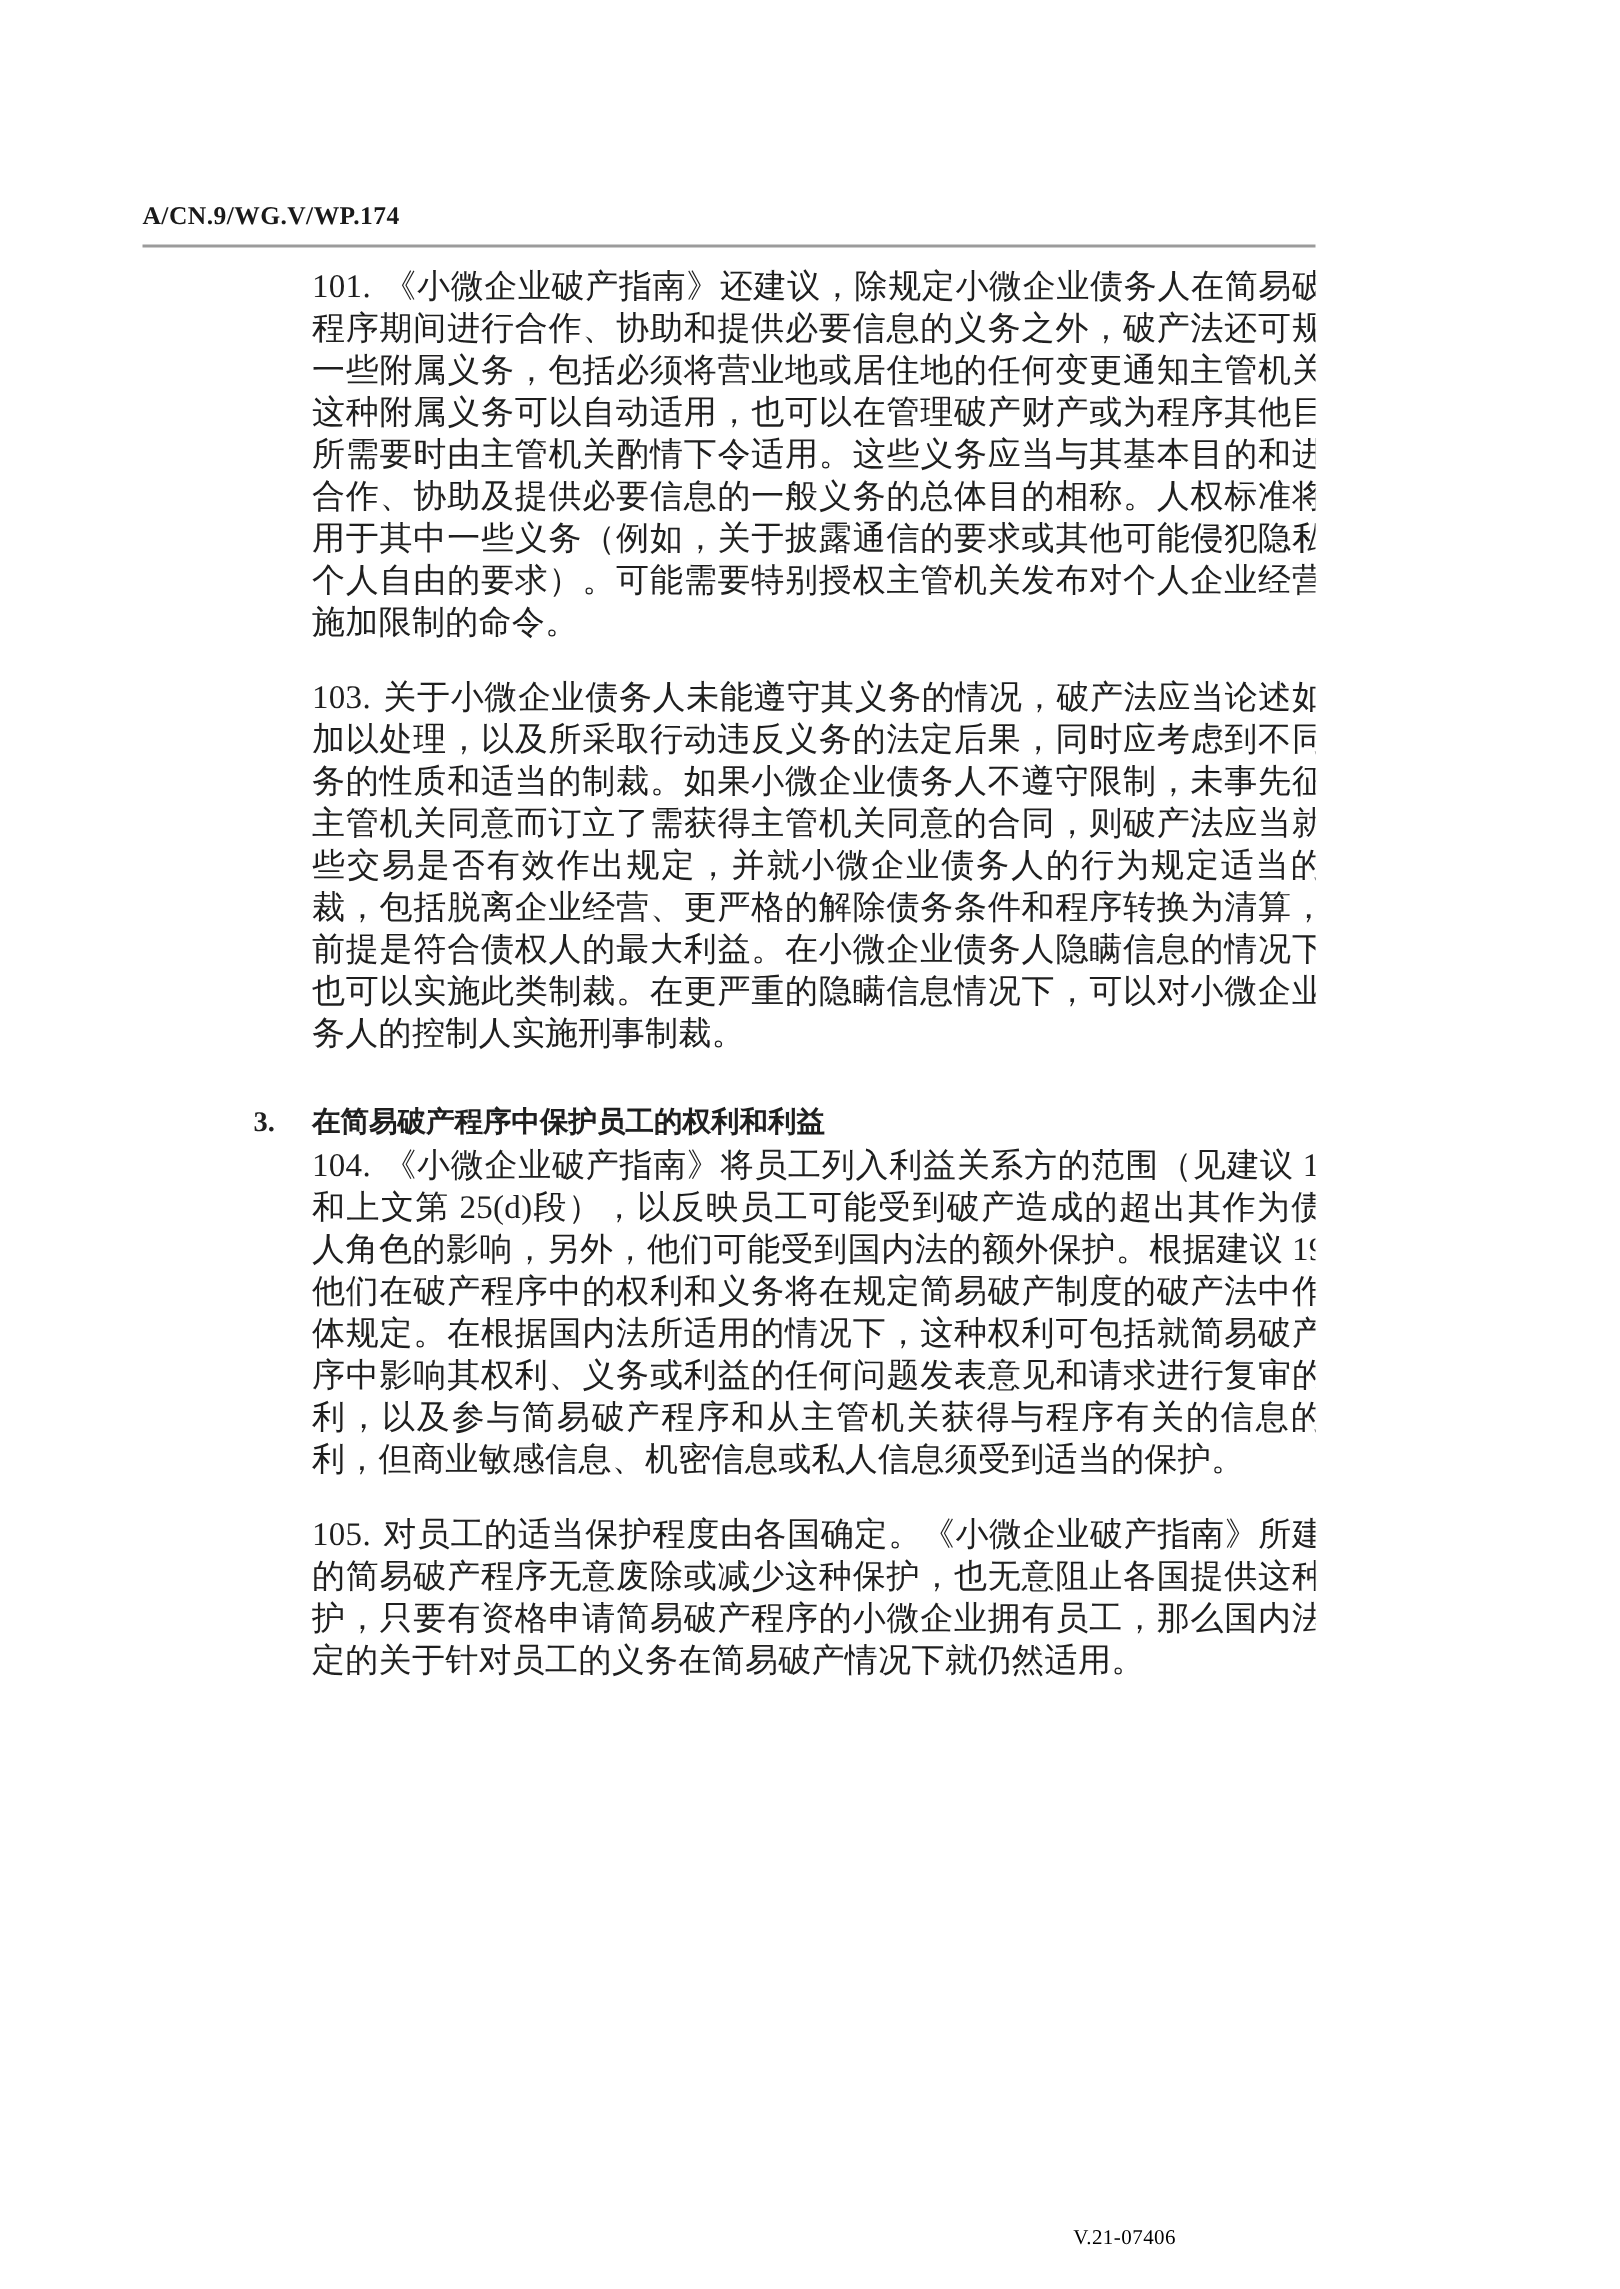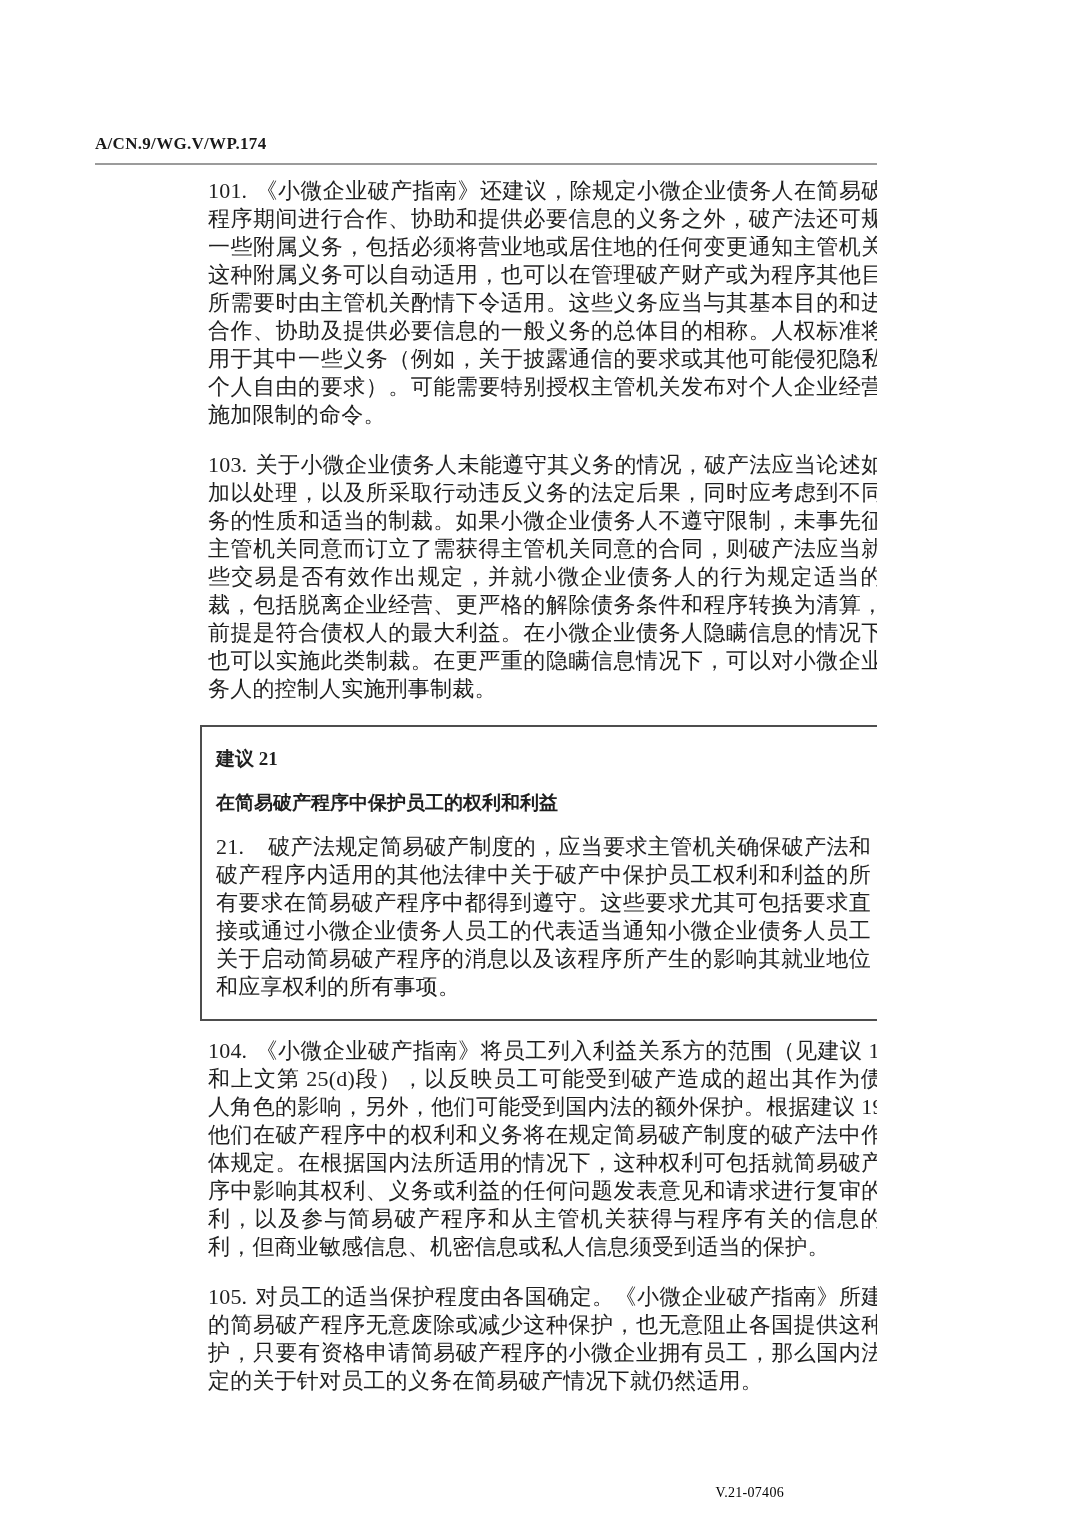--- a/index.html
+++ b/index.html
@@ -106,26 +106,22 @@
 
   <div class="header-rule"></div>
 
   <div class="content">
 
     <p class="para"><span class="num">101.</span><span>《小微企业破产指南》还建议，除规定小微企业债务人在简易破产程序期间进行合作、协助和提供必要信息的义务之外，破产法还可规定一些附属义务，包括必须将营业地或居住地的任何变更通知主管机关。这种附属义务可以自动适用，也可以在管理破产财产或为程序其他目的所需要时由主管机关酌情下令适用。这些义务应当与其基本目的和进行合作、协助及提供必要信息的一般义务的总体目的相称。人权标准将适用于其中一些义务（例如，关于披露通信的要求或其他可能侵犯隐私或个人自由的要求）。可能需要特别授权主管机关发布对个人企业经营者施加限制的命令。</span></p>
 
 
     <p class="para"><span class="num">103.</span><span>关于小微企业债务人未能遵守其义务的情况，破产法应当论述如何加以处理，以及所采取行动违反义务的法定后果，同时应考虑到不同义务的性质和适当的制裁。如果小微企业债务人不遵守限制，未事先征得主管机关同意而订立了需获得主管机关同意的合同，则破产法应当就这些交易是否有效作出规定，并就小微企业债务人的行为规定适当的制裁，包括脱离企业经营、更严格的解除债务条件和程序转换为清算，但前提是符合债权人的最大利益。在小微企业债务人隐瞒信息的情况下，也可以实施此类制裁。在更严重的隐瞒信息情况下，可以对小微企业债务人的控制人实施刑事制裁。</span></p>
 
+    <h2 class="section-heading"><span class="sec-num">3.</span><span>在简易破产程序中保护员工的权利和利益</span></h2>
 
-    <div class="rec-box">
-      <p class="rec-label">建议 21</p>
-      <p class="rec-title">在简易破产程序中保护员工的权利和利益</p>
-      <p class="para"><span class="num num-wide">21.</span><span>破产法规定简易破产制度的，应当要求主管机关确保破产法和破产程序内适用的其他法律中关于破产中保护员工权利和利益的所有要求在简易破产程序中都得到遵守。这些要求尤其可包括要求直接或通过小微企业债务人员工的代表适当通知小微企业债务人员工关于启动简易破产程序的消息以及该程序所产生的影响其就业地位和应享权利的所有事项。</span></p>
-    </div>
 
     <p class="para"><span class="num">104.</span><span>《小微企业破产指南》将员工列入利益关系方的范围（见建议 1(d)和上文第 25(d)段），以反映员工可能受到破产造成的超出其作为债权人角色的影响，另外，他们可能受到国内法的额外保护。根据建议 19，他们在破产程序中的权利和义务将在规定简易破产制度的破产法中作具体规定。在根据国内法所适用的情况下，这种权利可包括就简易破产程序中影响其权利、义务或利益的任何问题发表意见和请求进行复审的权利，以及参与简易破产程序和从主管机关获得与程序有关的信息的权利，但商业敏感信息、机密信息或私人信息须受到适当的保护。</span></p>
 
     <p class="para"><span class="num">105.</span><span>对员工的适当保护程度由各国确定。《小微企业破产指南》所建议的简易破产程序无意废除或减少这种保护，也无意阻止各国提供这种保护，只要有资格申请简易破产程序的小微企业拥有员工，那么国内法规定的关于针对员工的义务在简易破产情况下就仍然适用。</span></p>
 
   </div>
 
   <div class="footer-page">48/128</div>
 
   <div class="footer-docnum">V.21-07406</div>

